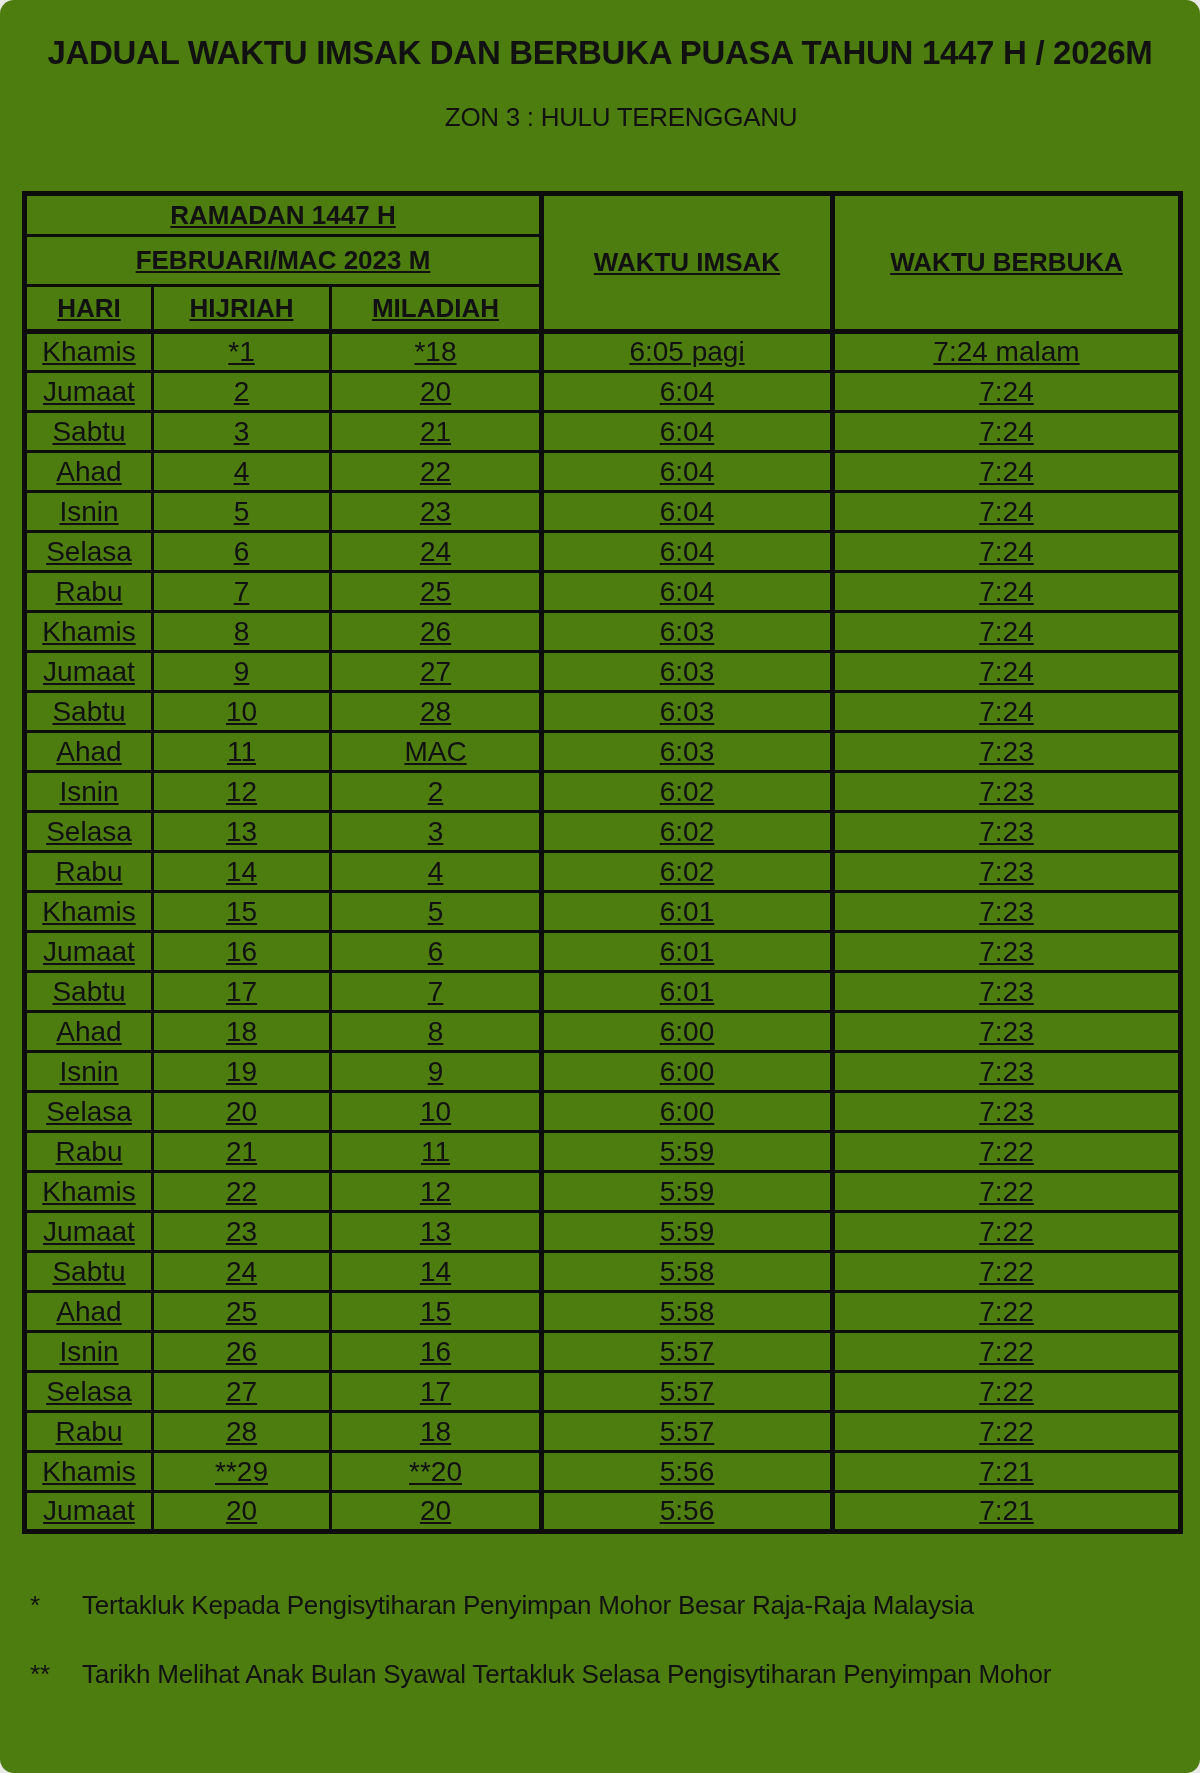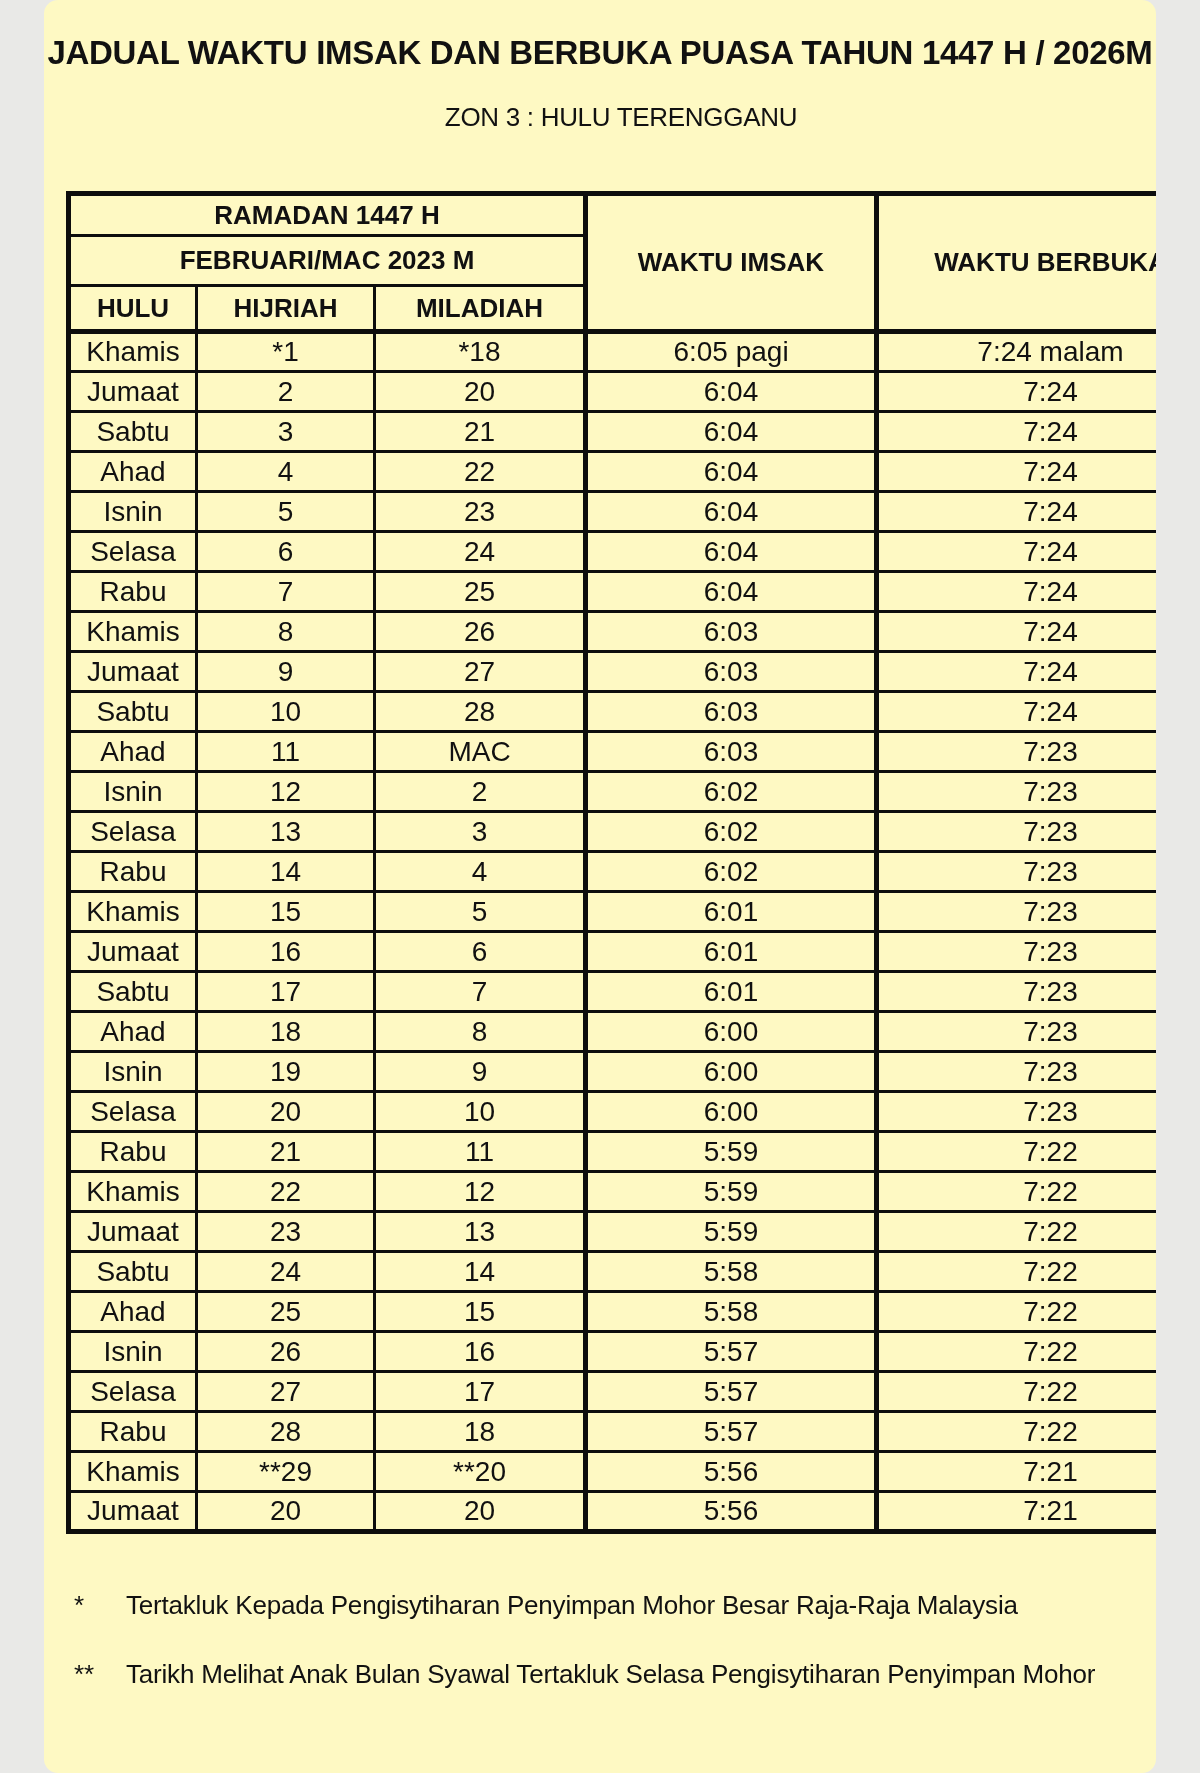--- a/index.html
+++ b/index.html
@@ -2,24 +2,24 @@
 <html><head>
 <meta charset="utf-8">
 <style>
   html, body {
     margin: 0;
     padding: 0;
     background: #e9e9e7;
   }
   .page {
     position: relative;
-    width: 1112px;
+    width: 1200px;
     height: 1773px;
     margin: 0 auto;
-    background: #fef9c3;
+    background: #4d7c0f;
     border-radius: 14px;
     box-sizing: border-box;
     font-family: "Liberation Sans", sans-serif;
     color: #111;
     overflow: hidden;
   }
   .title-block {
     margin-top: 30px;
     text-align: center;
     font-weight: bold;
@@ -34,20 +34,21 @@
     font-weight: 500;
     letter-spacing: -0.3px;
     margin-left: 42px;
   }
   table.schedule {
     border-collapse: collapse;
     table-layout: fixed;
     width: 1156px;
     margin: 58px 0 13px 22px;
     border: 5px solid #0d0d0d;
+    text-decoration: underline;
   }
   .schedule th, .schedule td {
     border: 3px solid #0d0d0d;
     text-align: center;
     vertical-align: middle;
     padding: 0;
     overflow: hidden;
     white-space: nowrap;
   }
   .schedule thead th {
@@ -115,21 +116,21 @@
     <thead>
       <tr class="hdr-ramadan">
         <th colspan="3" class="sep-right">RAMADAN 1447 H</th>
         <th rowspan="3" class="span-rows sep-right">WAKTU IMSAK</th>
         <th rowspan="3" class="span-rows">WAKTU BERBUKA</th>
       </tr>
       <tr class="hdr-gregorian">
         <th colspan="3" class="sep-right">FEBRUARI/MAC 2023 M</th>
       </tr>
       <tr class="hdr-cols">
-        <th>HULU</th>
+        <th>HARI</th>
         <th>HIJRIAH</th>
         <th class="sep-right">MILADIAH</th>
       </tr>
     </thead>
     <tbody>
         <tr>
           <td>Khamis</td>
           <td>*1</td>
           <td class="sep-right">*18</td>
           <td class="sep-right">6:05 pagi</td>

